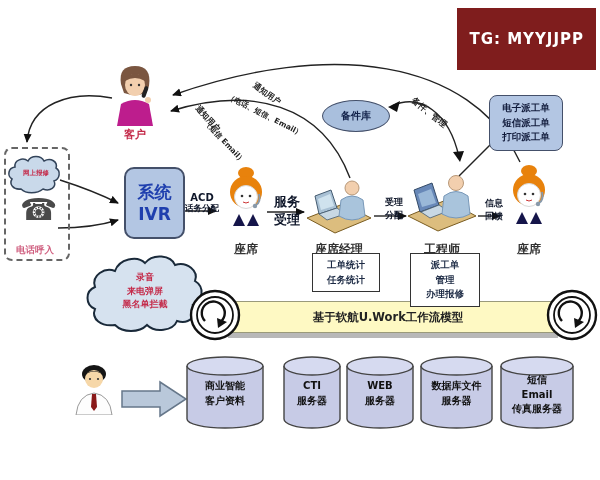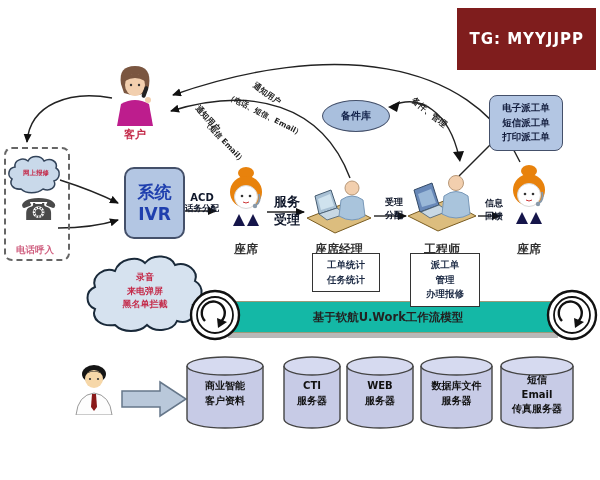--- a/index.html
+++ b/index.html
@@ -11,21 +11,21 @@
   .badge{right:4px;top:8px;background:#7f1d1d;color:#fff;font-weight:bold;font-size:15px;
          letter-spacing:1px;padding:22px 12px;z-index:5;}
   .watermark{left:8px;top:440px;background:#4d4d4d;color:#fff;font-weight:bold;font-size:16px;
          padding:8px 16px;border-radius:3px;z-index:5;letter-spacing:.5px;}
   .ivrbox{left:124px;top:167px;width:57px;height:68px;background:#b3c6e3;border:2px solid #44506a;
          border-radius:10px;display:flex;flex-direction:column;align-items:center;justify-content:center;
          color:#1f3fae;font-weight:bold;font-size:17px;line-height:1.3;}
   .taskbox{background:#fff;border:1.5px solid #333;text-align:center;font-size:9.5px;font-weight:bold;
          color:#1c2a44;line-height:1.55;padding:4px 2px;}
   .roletitle{position:absolute;z-index:3;text-align:center;font-size:12px;font-weight:bold;color:#333;}
-  .banner{left:222px;top:301px;width:330px;height:30px;background:#14b8a6;border:1px solid #9a9a7a;
+  .banner{left:222px;top:301px;width:330px;height:30px;background:#fef9c3;border:1px solid #9a9a7a;
          box-shadow:5px 6px 0 -1px #b8b8b8;z-index:2;text-align:center;line-height:30px;
          font-size:11.5px;font-weight:bold;color:#222;}
   .cyl-text{position:absolute;width:100%;text-align:center;font-size:10px;font-weight:bold;color:#111;
          line-height:1.45;top:24px;}
   .cyl{position:absolute;z-index:3;}
   .edge-label{position:absolute;z-index:4;text-align:center;font-weight:bold;color:#0f172a;}
   .edge-label span{display:block;}
   .rot{position:absolute;z-index:4;white-space:nowrap;color:#222;font-weight:bold;transform-origin:left top;}
   .redtext{color:#c42b4a;font-weight:bold;text-align:center;}
   .ellipse{left:322px;top:100px;width:66px;height:30px;background:#a9bfdd;border:1.5px solid #44506a;

